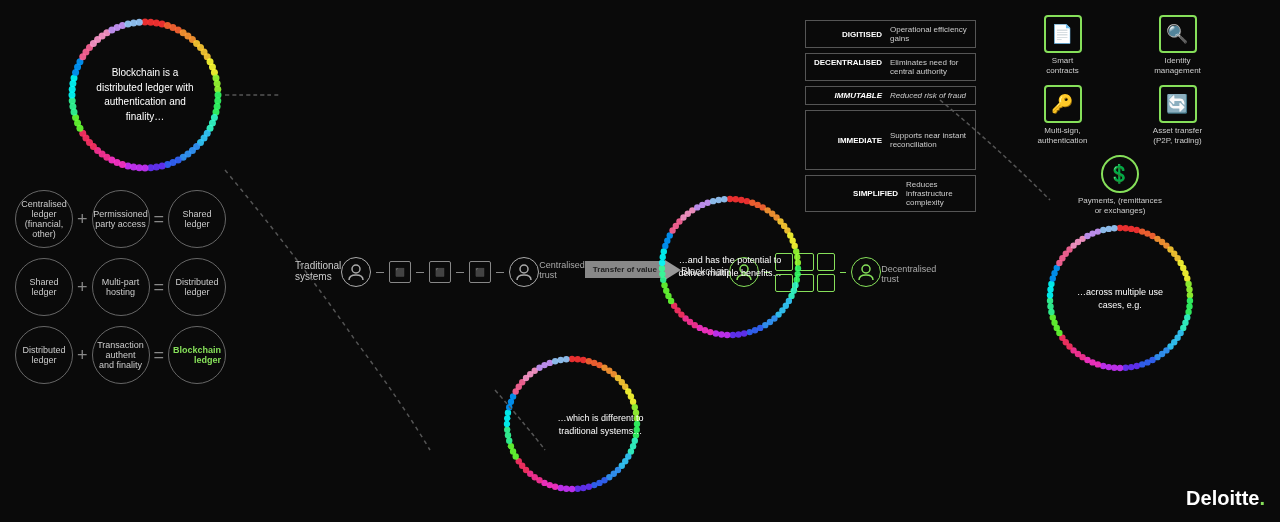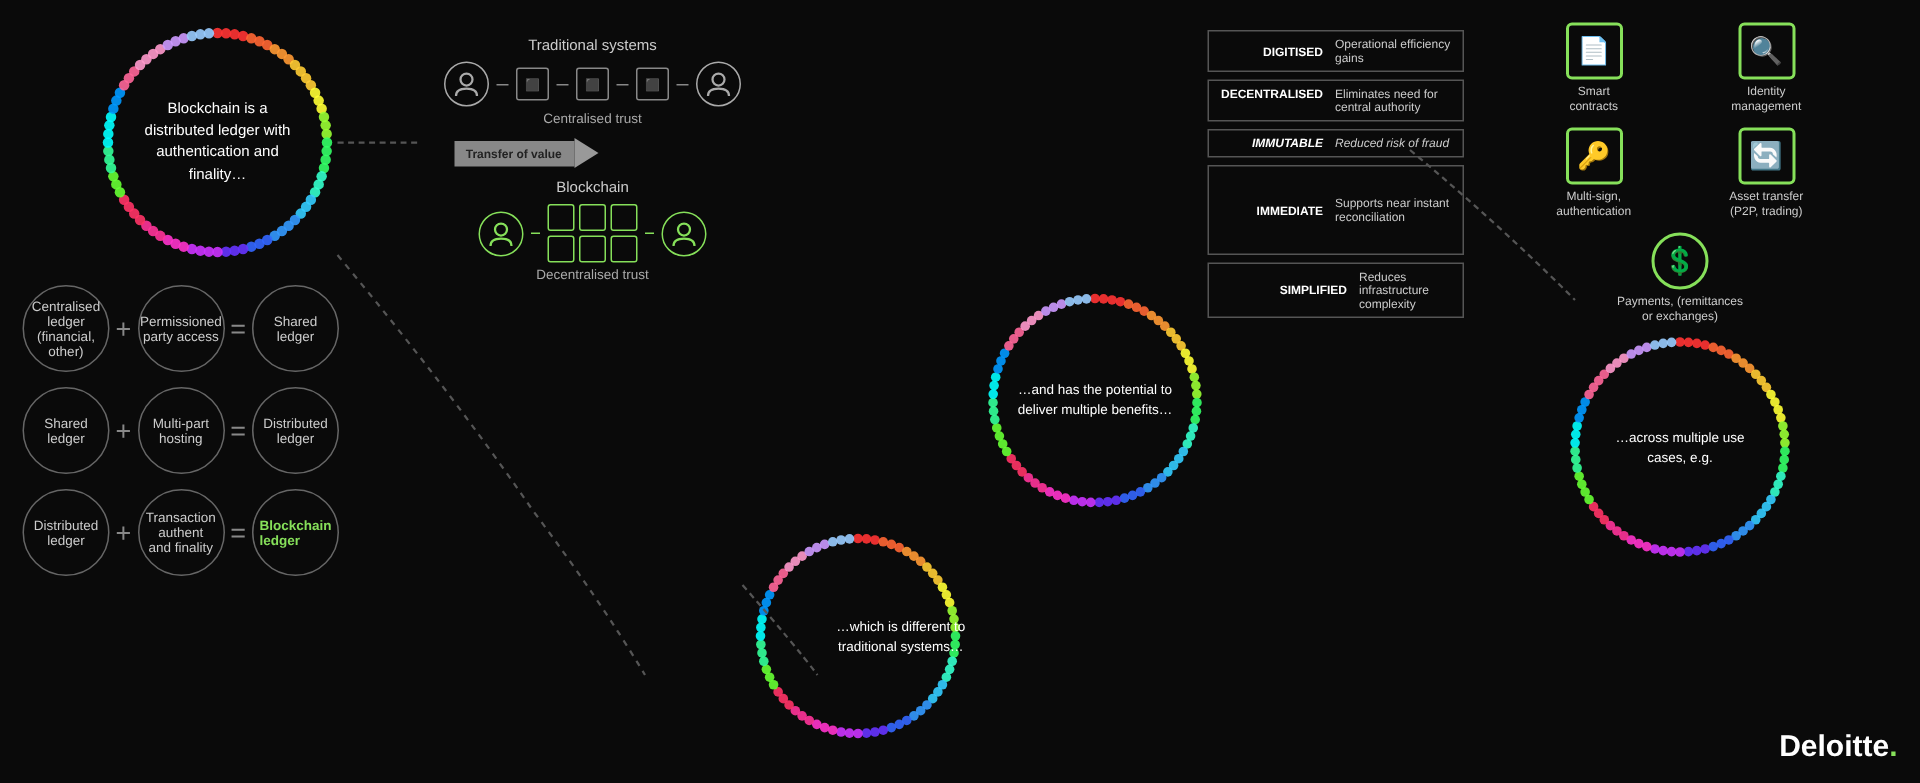--- a/index.html
+++ b/index.html
@@ -25,21 +25,21 @@
       width: 295px;
       position: relative;
       flex-shrink: 0;
     }
 
     .section-midleft {
       width: 200px;
       position: relative;
       flex-shrink: 0;
       display: flex;
-      flex-direction: column;
+      flex-direction: row;
       align-items: center;
       padding-top: 25px;
     }
 
     .section-midring {
       width: 155px;
       position: relative;
       flex-shrink: 0;
       display: flex;
       align-items: flex-end;
@@ -188,21 +188,21 @@
         <div style="width:58px;height:58px;border-radius:50%;border:1.5px solid #666;display:flex;align-items:center;justify-content:center;text-align:center;font-size:9px;color:#ccc;padding:5px;">Multi-part hosting</div>
         <div style="font-size:18px;color:#888;">=</div>
         <div style="width:58px;height:58px;border-radius:50%;border:1.5px solid #666;display:flex;align-items:center;justify-content:center;text-align:center;font-size:9px;color:#ccc;padding:5px;">Distributed ledger</div>
       </div>
 
       <div style="display:flex;align-items:center;gap:4px;">
         <div style="width:58px;height:58px;border-radius:50%;border:1.5px solid #666;display:flex;align-items:center;justify-content:center;text-align:center;font-size:9px;color:#ccc;padding:5px;">Distributed ledger</div>
         <div style="font-size:18px;color:#888;">+</div>
         <div style="width:58px;height:58px;border-radius:50%;border:1.5px solid #666;display:flex;align-items:center;justify-content:center;text-align:center;font-size:9px;color:#ccc;padding:5px;">Transaction authent and finality</div>
         <div style="font-size:18px;color:#888;">=</div>
-        <div style="width:58px;height:58px;border-radius:50%;border:1.5px solid #666;display:flex;align-items:center;justify-content:center;text-align:left;font-size:9px;color:#86e05a;font-weight:bold;padding:5px;">Blockchain ledger</div>
+        <div style="width:58px;height:58px;border-radius:50%;border:1.5px solid #666;display:flex;align-items:center;justify-content:center;text-align:right;font-size:9px;color:#86e05a;font-weight:bold;padding:5px;">Blockchain ledger</div>
       </div>
     </div>
   </div>
 
   <div class="section-midleft">
     <div style="font-size:10px;color:#ccc;margin-bottom:5px;">Traditional systems</div>
 
     <div style="display:flex;align-items:center;gap:5px;margin-bottom:3px;">
       <div style="width:30px;height:30px;border-radius:50%;border:1.5px solid #aaa;display:flex;align-items:center;justify-content:center;">
         <svg width="18" height="18" viewBox="0 0 18 18">

